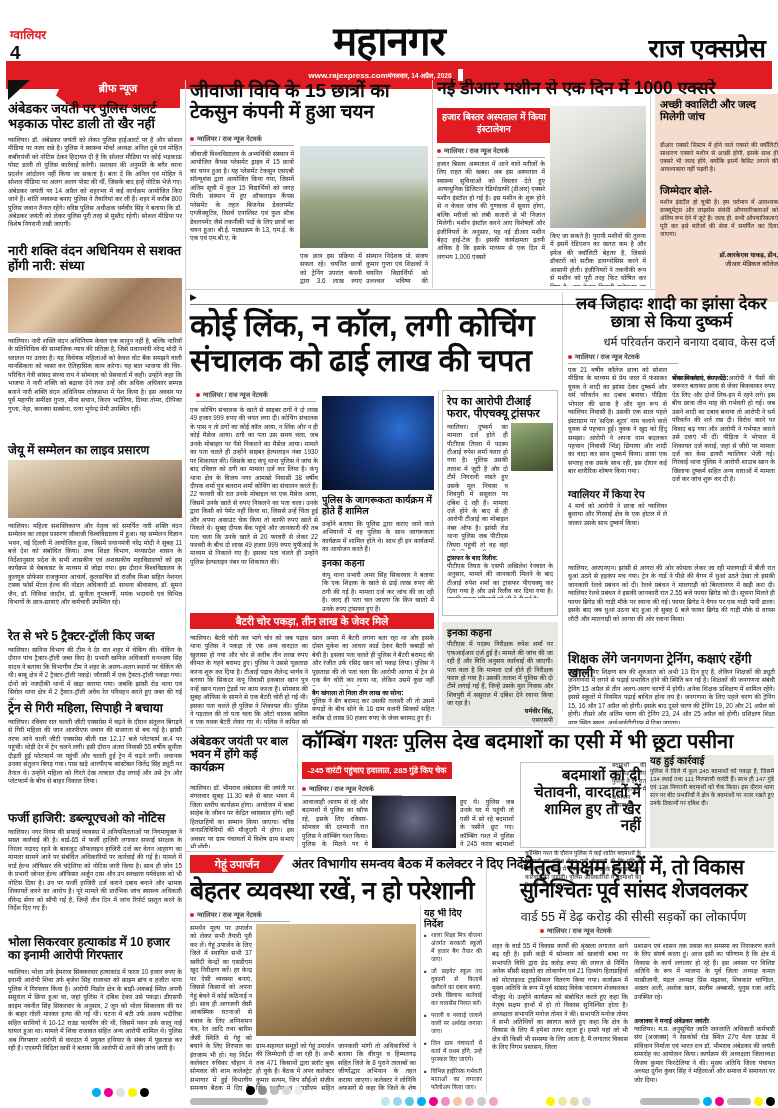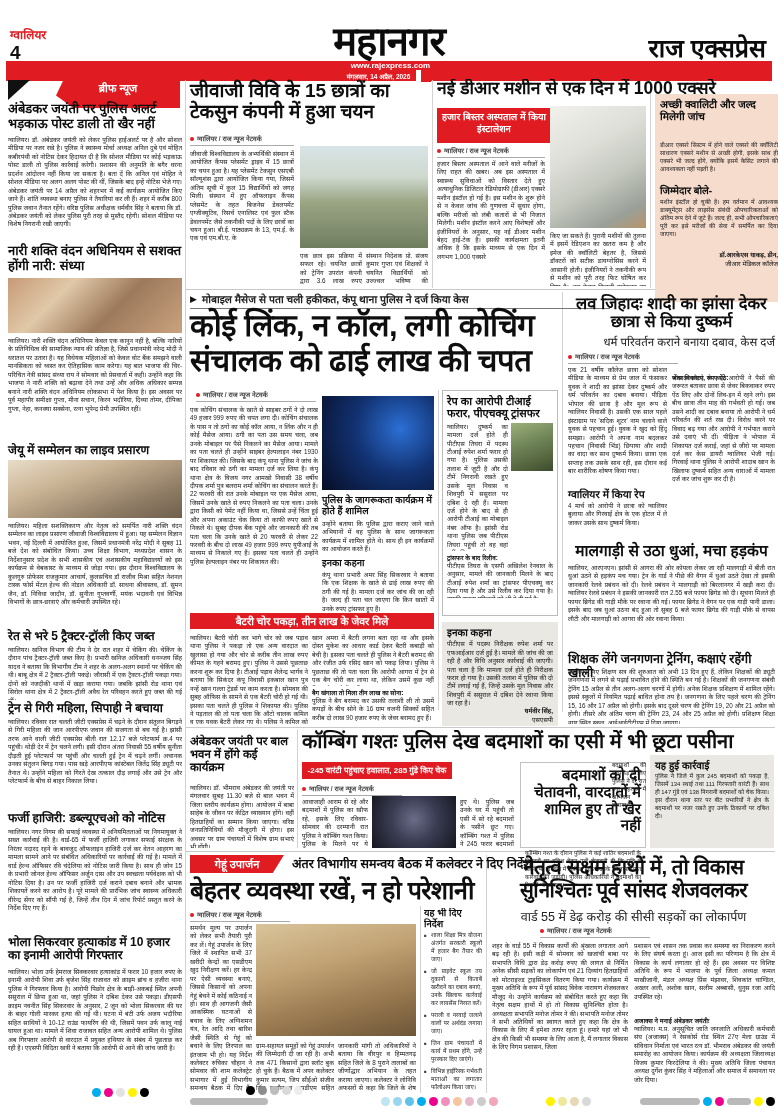--- a/index.html
+++ b/index.html
@@ -27,21 +27,21 @@
 <body>
 
 <div class="page">
 
   <div class="abs" style="left:10px;top:26px;">
     <div style="color:#e11b22;font-weight:bold;font-size:12px;">ग्वालियर</div>
     <div style="color:#111;font-weight:bold;font-size:19px;line-height:1;">4</div>
   </div>
   <div class="abs" style="left:0;top:12px;width:778px;text-align:center;font-size:40px;font-weight:bold;letter-spacing:-1px;color:#0b0b0b;">महानगर</div>
   <div class="abs" style="right:12px;top:30px;font-size:25px;font-weight:bold;color:#0b0b0b;">राज एक्सप्रेस</div>
-  <div class="abs" style="left:6px;top:61px;width:766px;height:20px;background:#e11b22;display:flex;align-items:center;justify-content:flex-start;flex-direction:column;">
+  <div class="abs" style="left:6px;top:61px;width:766px;height:28px;background:#e11b22;display:flex;align-items:center;justify-content:center;">
     <span style="color:#fff;font-weight:bold;font-size:8px;padding-left:3px;">www.rajexpress.com</span>
     <span style="display:flex;align-items:center;height:12px;">
       <span style="color:#fff;font-size:6.5px;font-weight:bold;">मंगलवार, 14 अप्रैल, 2026</span>
       <span style="display:inline-block;width:5px;height:12px;background:#fff;margin-left:6px;"></span>
       <span style="display:inline-block;width:10px;height:12px;background:#e11b22;"></span>
     </span>
   </div>
 
   <div class="vline" style="left:185px;top:80px;height:1008px;"></div>
   <div class="vline" style="left:432px;top:80px;height:208px;"></div>
@@ -113,21 +113,20 @@
     <div class="hl" style="font-size:10.5px;margin-bottom:18px;">अच्छी क्वालिटी और जल्द मिलेगी जांच</div>
     <div class="body-text" style="font-size:6px;height:40px;">डीआर एक्सरे सिस्टम में होने वाले एक्सरे की क्वॉलिटी साधारण एक्सरे मशीन से अच्छी होगी, इसके साथ ही एक्सरे भी जल्द होंगे, क्योंकि इसमें कैसिट लगाने की आवश्यकता नहीं पड़ती है।</div>
     <div class="hl" style="font-size:10px;margin:4px 0 2px 0;">जिम्मेदार बोले-</div>
     <div class="body-text" style="font-size:6px;height:52px;">मशीन इंस्टॉल हो चुकी है। हम वर्तमान में आवश्यक डाक्यूमेंट्स और लाइसेंस संबंधी औपचारिकताओं को अंतिम रूप देने में जुटे हैं। जल्द ही, सभी औपचारिकताएं पूरी कर इसे मरीजों की सेवा में समर्पित कर दिया जाएगा।</div>
     <div class="sig">डॉ.आरकेएस धाकड़, डीन,</div>
     <div class="sig" style="font-weight:normal;">जीआर मेडिकल कॉलेज</div>
   </div>
 
   <div class="abs" style="left:190px;top:292px;width:420px;border-bottom:1px solid #777;padding-bottom:2px;display:flex;gap:5px;align-items:center;">
     <span style="font-size:9px;color:#111;">▶</span>
-    <span style="font-size:10.5px;font-weight:bold;color:#222;">मोबाइल मैसेज से पता चली हकीकत, कंपू थाना पुलिस ने दर्ज किया केस</span>
   </div>
   <div class="abs hl" style="left:190px;top:308px;width:420px;font-size:31px;letter-spacing:-0.5px;line-height:1.14;">कोई लिंक, न कॉल, लगी कोचिंग संचालक को ढाई लाख की चपत</div>
   <div class="abs byline" style="left:196px;top:390px;width:120px;">
     <span class="dot"></span>
     <span>ग्वालियर / राज न्यूज नेटवर्क</span>
   </div>
   <div class="abs body-text" style="left:190px;top:406px;width:128px;height:206px;">एक कोचिंग संचालक के खाते से साइबर ठगों ने दो लाख 49 हजार 999 रुपए की चपत लगा दी। कोचिंग संचालक के पास न तो ठगों का कोई कॉल आया, न लिंक और न ही कोई मैसेज आया। ठगी का पता उस समय चला, जब उनके मोबाइल पर पैसे निकलने का मैसेज आया। मामले का पता चलते ही उन्होंने साइबर हेल्पलाइन नंबर 1930 पर शिकायत की। जिसके बाद कंपू थाना पुलिस ने जांच के बाद रविवार को ठगी का मामला दर्ज कर लिया है। कंपू थाना क्षेत्र के विजय नगर आमखो निवासी 38 वर्षीय दीपक शर्मा पुत्र बलराम शर्मा कोचिंग का संचालन करते हैं। 22 फरवरी की रात उनके मोबाइल पर एक मैसेज आया, जिसमें उनके खाते से रुपए निकलने का पता चला। उनके द्वारा किसी को पेमेंट नहीं किया था, जिससे उन्हें चिंता हुई और अपना अकाउंट चेक किया तो काफी रुपए खाते से निकले थे। सुबह दीपक बैंक पहुंचे और जानकारी की तब पता चला कि उनके खाते से 20 फरवरी से लेकर 22 फरवरी के बीच दो लाख 49 हजार 999 रुपए यूपीआई के माध्यम से निकाले गए हैं। इसका पता चलते ही उन्होंने पुलिस हेल्पलाइन नंबर पर शिकायत की।</div>
 
   <div class="photo" style="left:322px;top:396px;width:112px;height:94px;background:radial-gradient(circle at 70% 35%,#2c6fd4 0%,#123272 45%,#060d24 100%);"></div>
   <div class="abs subhead" style="left:322px;top:495px;width:112px;">पुलिस के जागरूकता कार्यक्रम में होते हैं शामिल</div>
@@ -157,21 +156,20 @@
     <span>ग्वालियर / राज न्यूज नेटवर्क</span>
   </div>
   <div class="abs body-text" style="left:568px;top:366px;width:99px;height:118px;">एक 21 वर्षीय कॉलेज छात्रा को सोशल मीडिया के माध्यम से प्रेम जाल में फंसाकर युवक ने शादी का झांसा देकर दुष्कर्म और धर्म परिवर्तन का दबाव बनाया। पीड़िता भोपाल की छात्रा है और मूल रूप से ग्वालियर निवासी है। उसकी एक साल पहले इंस्टाग्राम पर 'सदिक शूटर' नाम चलाने वाले युवक से पहचान हुई। युवक ने खुद को हिंदू समझा। आरोपी ने अपना नाम बदलकर पहचान (निवासी भिंड) छिपाया और शादी का वादा कर साथ दुष्कर्म किया। छात्रा एक सप्ताह तक उसके साथ रही, इस दौरान कई बार शारीरिक शोषण किया गया।</div>
   <div class="abs subhead" style="left:568px;top:488px;width:99px;font-size:10.5px;">ग्वालियर में किया रेप</div>
   <div class="abs body-text" style="left:568px;top:502px;width:99px;height:34px;">4 मार्च को आरोपी ने छात्रा को ग्वालियर बुलाया और गिरवाई क्षेत्र के एक होटल में ले जाकर उसके साथ दुष्कर्म किया।</div>
   <div class="abs" style="left:672px;top:366px;width:103px;">
     <span style="font-size:6.3px;font-weight:bold;color:#111;">जेवर बिकवाए, रुपए ऐंठे:</span>
   </div>
   <div class="abs body-text" style="left:672px;top:374px;width:103px;height:162px;">भोपाल लौटने के बाद आरोपी ने पैसों की जरूरत बताकर छात्रा से जेवर बिकवाकर रुपए ऐंठ लिए और दोनों लिव-इन में रहने लगे। इस बीच छात्रा तीन माह की गर्भवती हो गई। जब उसने शादी का दबाव बनाया तो आरोपी ने धर्म परिवर्तन की शर्त रख दी। विरोध करने पर विवाद बढ़ गया और आरोपी ने गर्भपात कराने उसे दवाएं भी दीं। पीड़िता ने भोपाल में शिकायत दर्ज कराई, जहां से जीरो पर मामला दर्ज कर केस डायरी ग्वालियर भेजी गई। गिरवाई थाना पुलिस ने आरोपी शादाब खान के खिलाफ दुष्कर्म सहित अन्य धाराओं में मामला दर्ज कर जांच शुरू कर दी है।</div>
 
-  <div class="abs hl" style="left:568px;top:542px;width:207px;font-size:15.5px;text-align:center;">मालगाड़ी से उठा धुआं, मचा हड़कंप</div>
   <div class="abs body-text" style="left:568px;top:564px;width:207px;height:84px;">ग्वालियर, आरएनएन। झांसी से आगरा की ओर कोयला लेकर जा रही मालगाड़ी में बीती रात धुआं उठने से हड़कंप मच गया। ट्रेन के गार्ड ने पीछे की वैगन में धुआं उठते देखा तो इसकी जानकारी रेलवे प्रबंधन को दी। रेलवे प्रबंधन ने मालगाड़ी को बिरलानगर में खड़ी करा दी। ग्वालियर रेलवे प्रबंधन ने इसकी जानकारी रात 2.55 बजे फायर ब्रिगेड को दी। सूचना मिलते ही फायर ब्रिगेड की गाड़ी मौके पर रवाना की गई। फायर ब्रिगेड ने वैगन पर एक गाड़ी पानी डाला। इसके बाद जब धुआं उठना बंद हुआ तो सुबह 6 बजे फायर ब्रिगेड की गाड़ी मौके से वापस लौटी और मालगाड़ी को आगरा की ओर रवाना किया।</div>
 
   <div class="abs hl" style="left:568px;top:652px;width:207px;font-size:12.5px;">शिक्षक लेंगे जनगणना ट्रेनिंग, कक्षाएं रहेंगी खाली</div>
   <div class="abs body-text" style="left:568px;top:668px;width:207px;height:56px;">ग्वालियर। नए शिक्षण सत्र की शुरुआत को अभी 13 दिन हुए हैं, लेकिन शिक्षकों की ड्यूटी जनगणना में लगने से पढ़ाई प्रभावित होने की स्थिति बन गई है। शिक्षकों की जनगणना संबंधी ट्रेनिंग 15 अप्रैल से तीन अलग-अलग चरणों में होगी। अनेक शिक्षक प्रशिक्षण में शामिल रहेंगे। इससे स्कूलों में नियमित पढ़ाई बाधित होना तय है। जनगणना के लिए पहले चरण की ट्रेनिंग 15, 16 और 17 अप्रैल को होगी। इसके बाद दूसरे चरण की ट्रेनिंग 19, 20 और 21 अप्रैल को होगी। तीसरे और अंतिम चरण की ट्रेनिंग 23, 24 और 25 अप्रैल को होगी। प्रशिक्षण शिक्षा नगर स्थित स्कूल, आईआईटीटीएम में दिया जाएगा।</div>
 
   <div class="abs banner" style="left:190px;top:613px;width:244px;height:16px;font-size:10.5px;line-height:16px;">बैटरी चोर पकड़ा, तीन लाख के जेवर मिले</div>
   <div class="abs body-text" style="left:190px;top:634px;width:118px;height:90px;">ग्वालियर। बैटरी चोरी कर भागे चोर को जब पड़ाव थाना पुलिस ने पकड़ा तो एक अन्य वारदात का खुलासा हो गया और चोर से करीब तीन लाख रुपए कीमत के गहने बरामद हुए। पुलिस ने उससे पूछताछ करना शुरू कर दिया है। टीआई पड़ाव शैलेन्द्र भार्गव ने बताया कि सिकंदर कंपू निवासी इकबाल खान पुत्र नन्हें खान गल्ला ट्रेडर्स पर काम करता है। सोमवार की सुबह ऑफिस के सामने से एक बैटरी चोरी हो गई थी। इसका पता चलते ही पुलिस ने शिकायत की। पुलिस ने पड़ताल की तो पता चला कि ऑटो चालक कमिल व एक युवक बैटरी लेकर गए थे। पुलिस ने कमिल को पकड़ा तो उसने बताया कि कुतर बमोपुरा निवासी रंजीत उर्फ रसिद</div>
   <div class="abs body-text" style="left:312px;top:634px;width:122px;height:52px;">खान अमरा में बैटरी लगना बता रहा था और इसके दोस्त मुकेश का आधार कार्ड देकर बैटरी कबाड़ी को बेची है। इसका पता चलते ही पुलिस ने बैटरी बरामद की और रंजीत उर्फ रसिद खान को पकड़ लिया। पुलिस ने पूछताछ की तो पता चला कि आरोपी आगरा में ट्रेन से एक बैग चोरी कर लाया था, लेकिन उसमें कुछ नहीं मिला तो उसने फेंक दिया था।</div>
   <div class="abs" style="left:312px;top:688px;width:122px;font-size:6.3px;font-weight:bold;color:#111;">बैग खंगाला तो मिला तीन लाख का सोना:</div>
   <div class="abs body-text" style="left:312px;top:697px;width:122px;height:27px;">पुलिस ने बैग बरामद कर उसकी तलाशी ली तो उसमें कपड़ों के बीच सोने के 16 ग्राम वजनी सिक्कों सहित करीब दो लाख 90 हजार रुपए के जेवर बरामद हुए हैं।</div>
@@ -186,21 +184,21 @@
     <span>ग्वालियर / राज न्यूज नेटवर्क</span>
   </div>
   <div class="abs body-text" style="left:302px;top:798px;width:66px;height:50px;">आवाजाही आराम से रहे और बदमाशों में पुलिस का खौफ रहे, इसके लिए रविवार-सोमवार की दरम्यानी रात पुलिस ने कॉम्बिंग गश्त किया। पुलिस के मिलने पर ये बदमाश थे, जो लंबे समय से चुनौती बने</div>
   <div class="photo" style="left:372px;top:796px;width:84px;height:52px;background:radial-gradient(circle at 50% 45%,#6b6d88 0%,#3a3c52 45%,#15161f 100%);"></div>
   <div class="abs body-text" style="left:460px;top:798px;width:54px;height:50px;">हुए थे। पुलिस जब उनके घर में पहुंची तो एसी में सो रहे बदमाशों के पसीने छूट गए। कॉम्बिंग गश्त में पुलिस ने 245 फरार बदमाशों को हवालात पहुंचाया और 285 उन बदमाशों को चेक किया, जो पूर्व में बदमाशी करते थे।</div>
   <div class="abs" style="left:520px;top:762px;width:126px;height:86px;border:1px solid #c2c2c2;padding:4px;box-sizing:border-box;">
     <div class="hl" style="font-size:15px;margin-bottom:16px;text-align:right;">बदमाशों को दी चेतावनी, वारदातों में शामिल हुए तो खैर नहीं</div>
     <div class="body-text" style="height:44px;font-size:5.9px;">कॉम्बिंग गश्त के दौरान पुलिस ने कई शातिर बदमाशों के ठिकानों पर दबिश देकर उन्हें चेतावनी दी कि यदि वे किसी भी वारदात में शामिल हुए तो उनके खिलाफ सख्त कार्रवाई की जाएगी। पुलिस अधिकारियों ने बदमाशों का रिकॉर्ड भी खंगाला।</div>
   </div>
   <div class="abs body-text" style="left:612px;top:762px;width:34px;height:86px;font-size:5.9px;">बदमाशों की धरपकड़ के लिए पुलिस ने देर रात तक शहरभर में अभियान चलाया।</div>
-  <div class="abs graybox" style="left:650px;top:755px;width:124px;height:93px;padding:5px;box-sizing:border-box;">
+  <div class="abs graybox" style="left:650px;top:755px;width:124px;height:93px;box-sizing:border-box;">
     <div class="hl" style="font-size:10px;margin-bottom:2px;">यह हुई कार्रवाई</div>
     <div class="body-text" style="height:66px;font-size:5.9px;">पुलिस ने जिले में कुल 245 बदमाशों को पकड़ा है, जिसमें 134 स्थाई तथा 111 गिरफ्तारी वारंटी हैं। साथ ही 147 गुंडे एवं 138 निगरानी बदमाशों को चेक किया। इस दौरान थाना स्तर पर बीट प्रभारियों ने क्षेत्र के बदमाशों पर नजर रखते हुए उनके ठिकानों पर दबिश दी।</div>
   </div>
 
   <div class="abs banner" style="left:190px;top:855px;width:94px;height:18px;font-size:11px;line-height:18px;clip-path:polygon(0 0,100% 0,88% 100%,0 100%);">गेहूं उपार्जन</div>
   <div class="abs hl" style="left:292px;top:857px;width:300px;font-size:12.5px;white-space:nowrap;overflow:hidden;">अंतर विभागीय समन्वय बैठक में कलेक्टर ने दिए निर्देश</div>
   <div class="abs hl" style="left:190px;top:876px;width:292px;font-size:25px;letter-spacing:-0.5px;white-space:nowrap;overflow:hidden;">बेहतर व्यवस्था रखें, न हो परेशानी</div>
   <div class="abs byline" style="left:190px;top:910px;width:100px;">
     <span class="dot"></span>
     <span>ग्वालियर / राज न्यूज नेटवर्क</span>

